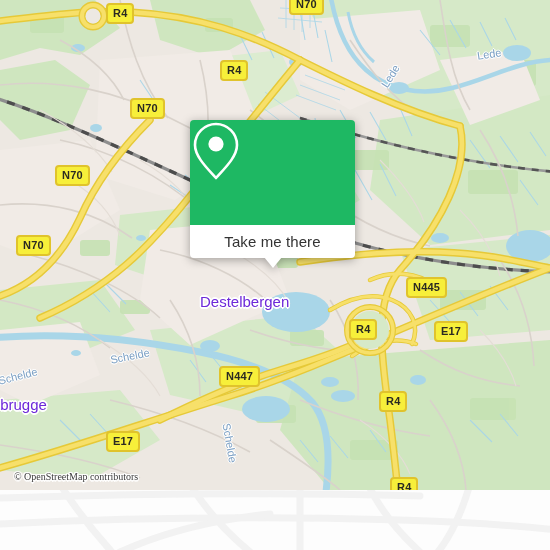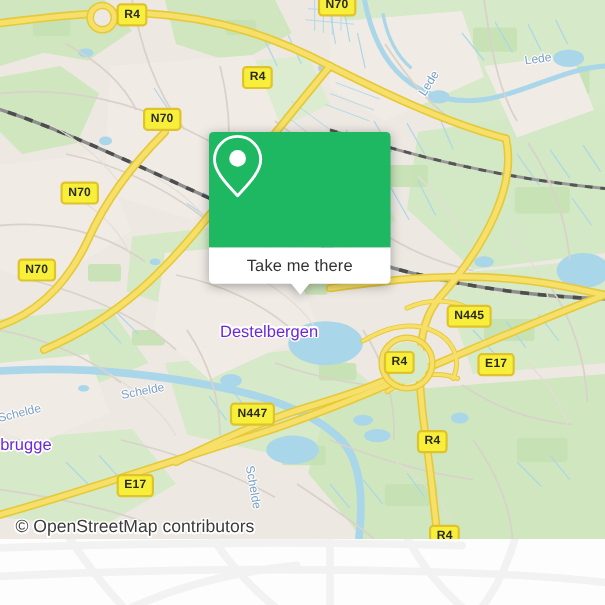--- a/index.html
+++ b/index.html
@@ -18,22 +18,22 @@
 
   
   .place{position:absolute;white-space:nowrap;color:#6d28d9;font-size:15px;
          font-family:"Liberation Sans",sans-serif;
          text-shadow:-1.6px 0 #fff,1.6px 0 #fff,0 -1.6px #fff,0 1.6px #fff,
                      -1.2px -1.2px #fff,1.2px 1.2px #fff,-1.2px 1.2px #fff,1.2px -1.2px #fff;}
   .water-label{position:absolute;white-space:nowrap;color:#7A9FC4;font-size:11px;
          text-shadow:-1.2px 0 #fff,1.2px 0 #fff,0 -1.2px #fff,0 1.2px #fff;}
 
   
-  #attrib{position:absolute;left:14px;top:471px;font-size:16px;color:#3B3B3B;
-          font-family:Liberation Sans, sans-serif;
+  #attrib{position:absolute;left:14px;top:471px;font-size:10px;color:#3B3B3B;
+          font-family:Liberation Serif, serif;
           text-shadow:-1.5px 0 #fff,1.5px 0 #fff,0 -1.5px #fff,0 1.5px #fff,
                       -1px -1px #fff,1px 1px #fff,-1px 1px #fff,1px -1px #fff;}
 
   
   #card{position:absolute;left:190px;top:120px;width:165px;height:138px;
         border-radius:4px;overflow:visible;
         filter:drop-shadow(0 2px 5px rgba(0,0,0,.33));}
   #card-top{position:absolute;left:0;top:0;width:165px;height:105px;
             background:#1EB863;border-radius:4px 4px 0 0;
             display:flex;align-items:center;justify-content:center;}
@@ -264,21 +264,21 @@
     <div>
       <div class="shield" style="left:106px;top:3px;">R4</div>
       <div class="shield" style="left:289px;top:-6px;">N70</div>
       <div class="shield" style="left:220px;top:60px;">R4</div>
       <div class="shield" style="left:130px;top:98px;">N70</div>
       <div class="shield" style="left:55px;top:165px;">N70</div>
       <div class="shield" style="left:16px;top:235px;">N70</div>
       <div class="shield" style="left:406px;top:243px;margin-top:34px;">N445</div>
       <div class="shield" style="left:349px;top:319px;">R4</div>
       <div class="shield" style="left:434px;top:321px;">E17</div>
-      <div class="shield" style="left:209px;top:366px;">N447</div>
+      <div class="shield" style="left:219px;top:366px;">N447</div>
       <div class="shield" style="left:379px;top:391px;">R4</div>
       <div class="shield" style="left:106px;top:431px;">E17</div>
       <div class="shield" style="left:390px;top:477px;">R4</div>
     </div>
 
     <div id="attrib">© OpenStreetMap contributors</div>
 
     <div id="card">
       <div id="card-top">
         <svg width="52" height="62" viewBox="0 0 52 62">

